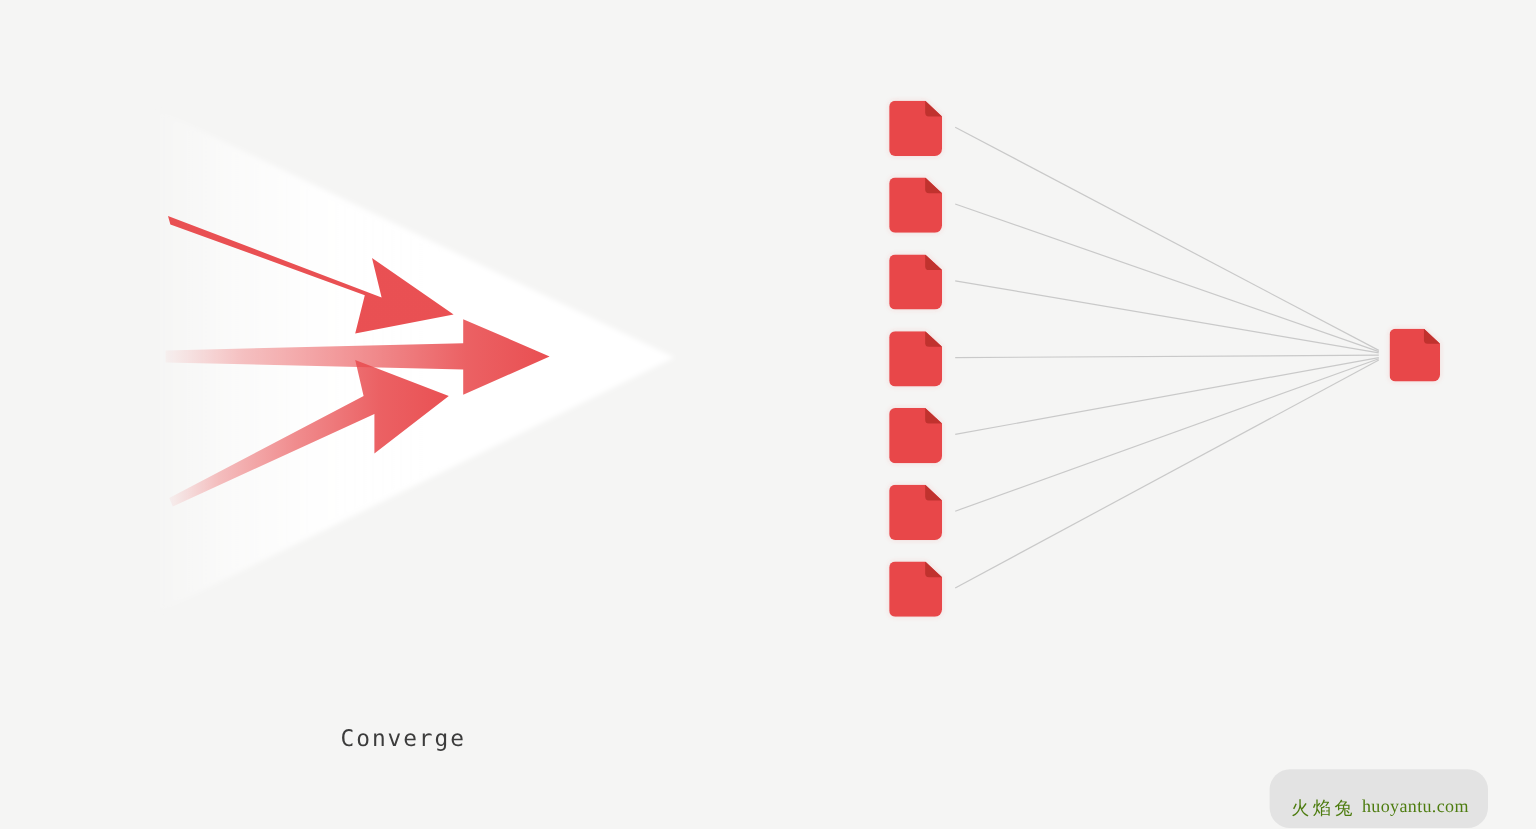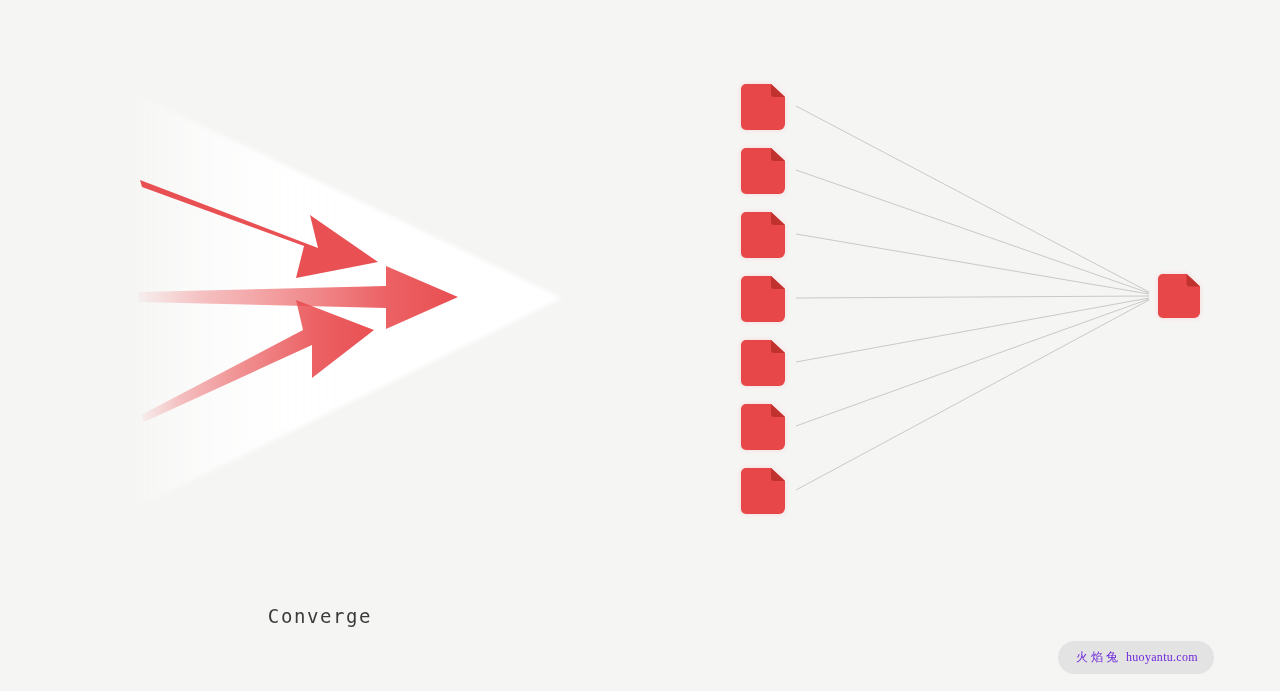--- a/index.html
+++ b/index.html
@@ -44,35 +44,35 @@
     position: absolute;
     top: 605px;
     width: 640px;
     text-align: center;
     font-family: "DejaVu Sans Mono", "Liberation Mono", monospace;
     font-size: 19px;
     letter-spacing: 1.6px;
     color: #3c3c3c;
     white-space: pre;
   }
-  #caption-converge { left: 0; }
+  #caption-converge { left: 16px; }
 
   
   #watermark {
     position: absolute;
     left: 1058px;
     top: 641px;
     height: 33px;
-    padding: 0 16px 0 18px;
+    padding: 16px 16px 0 18px;
     display: flex;
     align-items: center;
     background: #e3e3e3;
     border-radius: 17px;
-    font-size: 12px;
-    color: #6d28d9;
+    font-size: 15px;
+    color: #4d7c0f;
     letter-spacing: 0.3px;
     white-space: nowrap;
   }
   #watermark .wm-cn {
     font-family: "DejaVu Sans", sans-serif;
     letter-spacing: 3px;
     margin-right: 5px;
   }
   #watermark .wm-url {
     font-family: Liberation Serif, serif;

